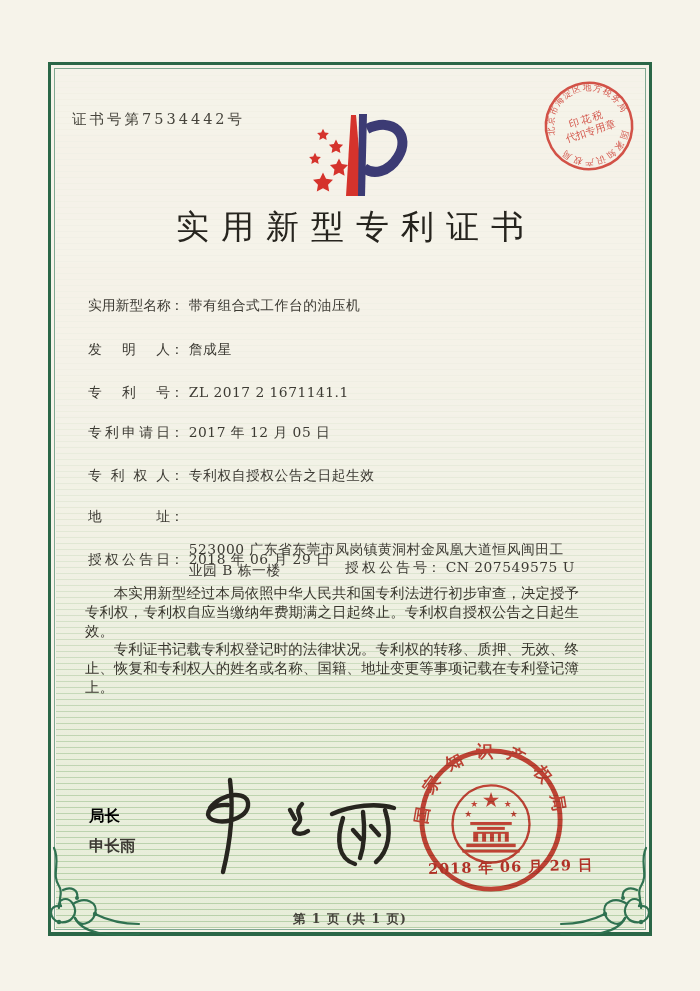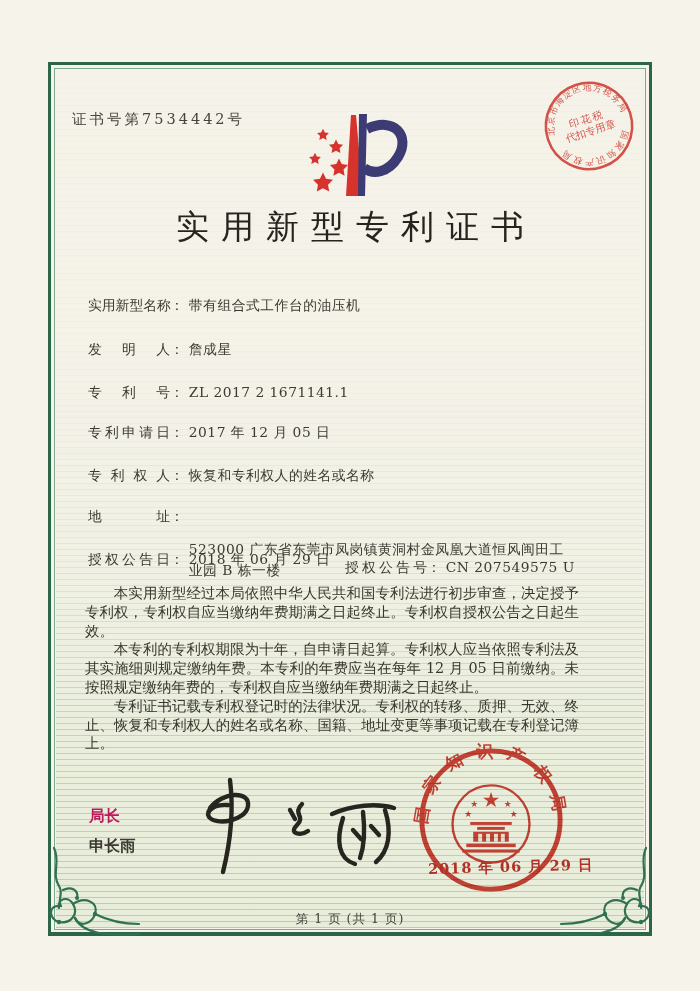--- a/index.html
+++ b/index.html
@@ -41,34 +41,34 @@
   .f-value.wrap{white-space:normal;width:380px;line-height:21px;margin-top:31px;}
   .f-pair2{position:absolute;left:257px;top:0;white-space:nowrap;margin-top:8px;}
   .row1{top:297px}.row2{top:341px}.row3{top:384px}.row4{top:424px}
   .row5{top:467px}.row6{top:508px}.row7{top:551px}
   .paras{
     position:absolute;left:85px;top:584px;width:494px;
     font-size:14.4px;line-height:18.8px;text-align:justify;color:#38362d;
   }
   .paras p{margin:0;text-indent:2em;}
   .director-label{position:absolute;left:89px;top:806px;font-size:15.5px;font-weight:600;
-    font-family:"DejaVu Sans","Liberation Sans",sans-serif;color:#be185d;}
+    font-family:"DejaVu Sans","Liberation Sans",sans-serif;color:#000000;}
   .director-name{position:absolute;left:89px;top:836px;font-size:15.5px;font-weight:600;
     font-family:"DejaVu Sans","Liberation Sans",sans-serif;color:#3b3932;}
   .signature{position:absolute;left:196px;top:774px;}
   .tax-stamp{position:absolute;left:540px;top:77px;transform:rotate(-18deg);opacity:.85;}
   .office-seal{position:absolute;left:412px;top:741px;opacity:.92;mix-blend-mode:multiply;}
   .issue-date{
     position:absolute;left:428px;top:858px;width:150px;
     color:#b03227;font-size:14.5px;font-weight:bold;letter-spacing:1px;
     transform:rotate(-1.5deg);white-space:nowrap;
   }
   .footer{
     position:absolute;left:0;right:0;top:911px;text-align:center;
-    font-size:12.5px;color:#44423a;letter-spacing:1px;
+    font-size:12.5px;color:#44423a;letter-spacing:1px;font-weight:bold;
   }
   .flourish{position:absolute;width:92px;height:92px;}
   .flourish.bl{left:49px;top:846px;}
   .flourish.br{right:49px;top:846px;transform:scaleX(-1);}
   svg text{font-family:"DejaVu Serif","Liberation Serif",serif;}
 </style>
 </head>
 <body>
 
 <div>
@@ -146,35 +146,34 @@
   <div class="f-row row2">
     <span class="f-label">发明人</span><span class="f-colon">：</span><span class="f-value">詹成星</span>
   </div>
   <div class="f-row row3">
     <span class="f-label">专利号</span><span class="f-colon">：</span><span class="f-value">ZL 2017 2 1671141.1</span>
   </div>
   <div class="f-row row4">
     <span class="f-label">专利申请日</span><span class="f-colon">：</span><span class="f-value">2017 年 12 月 05 日</span>
   </div>
   <div class="f-row row5">
-    <span class="f-label">专利权人</span><span class="f-colon">：</span><span class="f-value">恢复和专利权人的姓名或名称</span>
+    <span class="f-label">专利权人</span><span class="f-colon">：</span><span class="f-value">专利权自授权公告之日起生效</span>
   </div>
   <div class="f-row row6">
     <span class="f-label">地址</span><span class="f-colon">：</span><span class="f-value wrap">523000 广东省东莞市凤岗镇黄洞村金凤凰大道恒风闽田工业园 B 栋一楼</span>
   </div>
   <div class="f-row row7">
     <span class="f-label">授权公告日</span><span class="f-colon">：</span><span class="f-value">2018 年 06 月 29 日</span>
     <span class="f-pair2">
       <span class="f-label">授权公告号</span><span class="f-colon">：</span><span class="f-value">CN 207549575 U</span>
     </span>
   </div>
 
   <div class="paras">
     <p>本实用新型经过本局依照中华人民共和国专利法进行初步审查，决定授予专利权，专利权自应当缴纳年费期满之日起终止。专利权自授权公告之日起生效。</p>
-    <p>本专利的专利权期限为十年，自申请日起算。专利权人应当依照专利法及其实施细则规定缴纳年费。本专利的年费应当在每年 12 月 05 日前缴纳。未按照规定缴纳年费的，专利权自应当缴纳年费期满之日起终止。</p>
     <p>专利证书记载专利权登记时的法律状况。专利权的转移、质押、无效、终止、恢复和专利权人的姓名或名称、国籍、地址变更等事项记载在专利登记簿上。</p>
   </div>
 
   <div class="director-label">局长</div>
   <div class="director-name">申长雨</div>
 
   <svg class="signature" width="210" height="105" viewBox="0 0 210 105">
     <g fill="none" stroke="#27251f" stroke-width="4.4" stroke-linecap="round">
       <path d="M14,34 C26,18 54,16 52,32 C50,47 20,52 13,43 C9,36 20,30 32,31"></path>
       <path d="M34,6 C37,30 36,62 27,98"></path>

